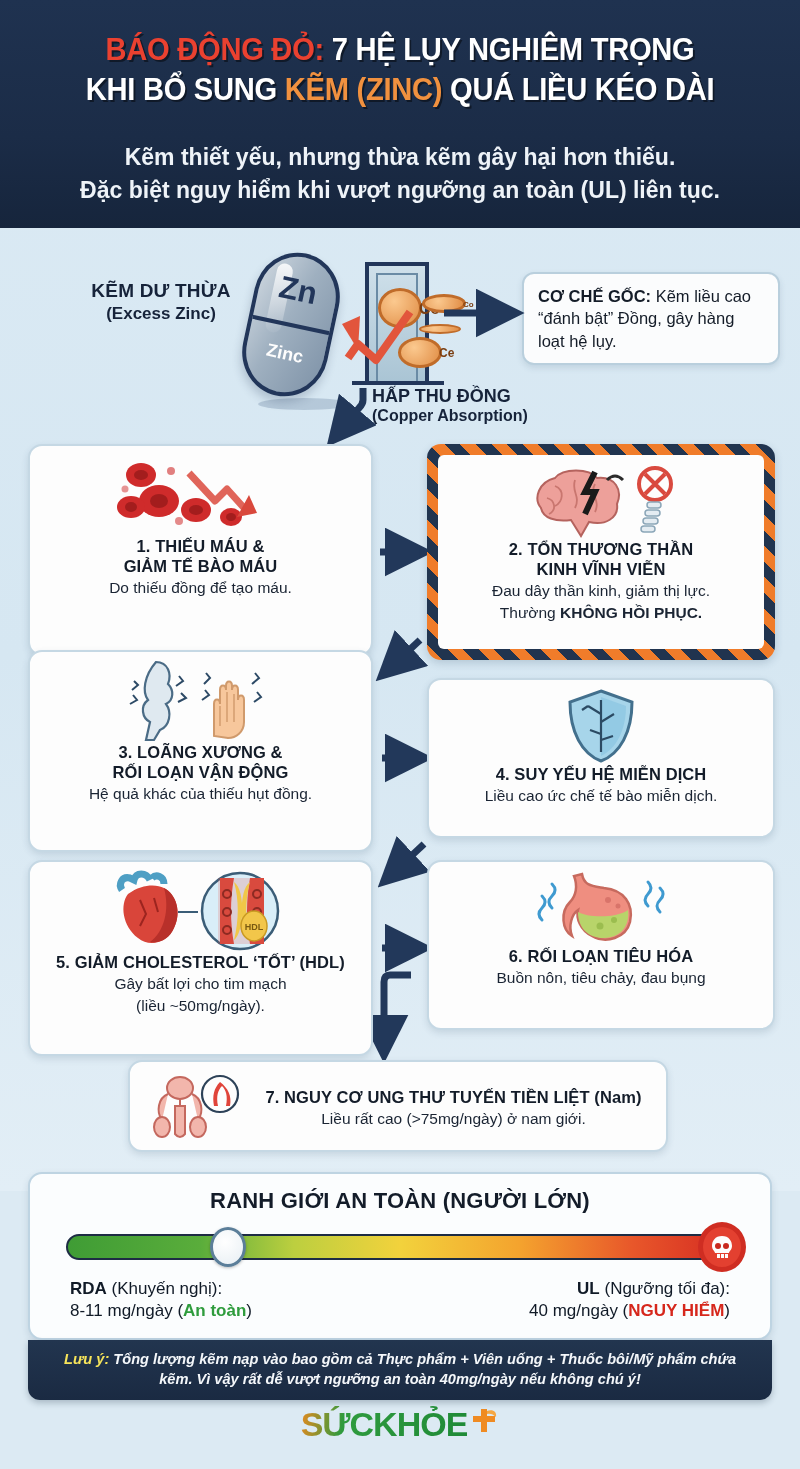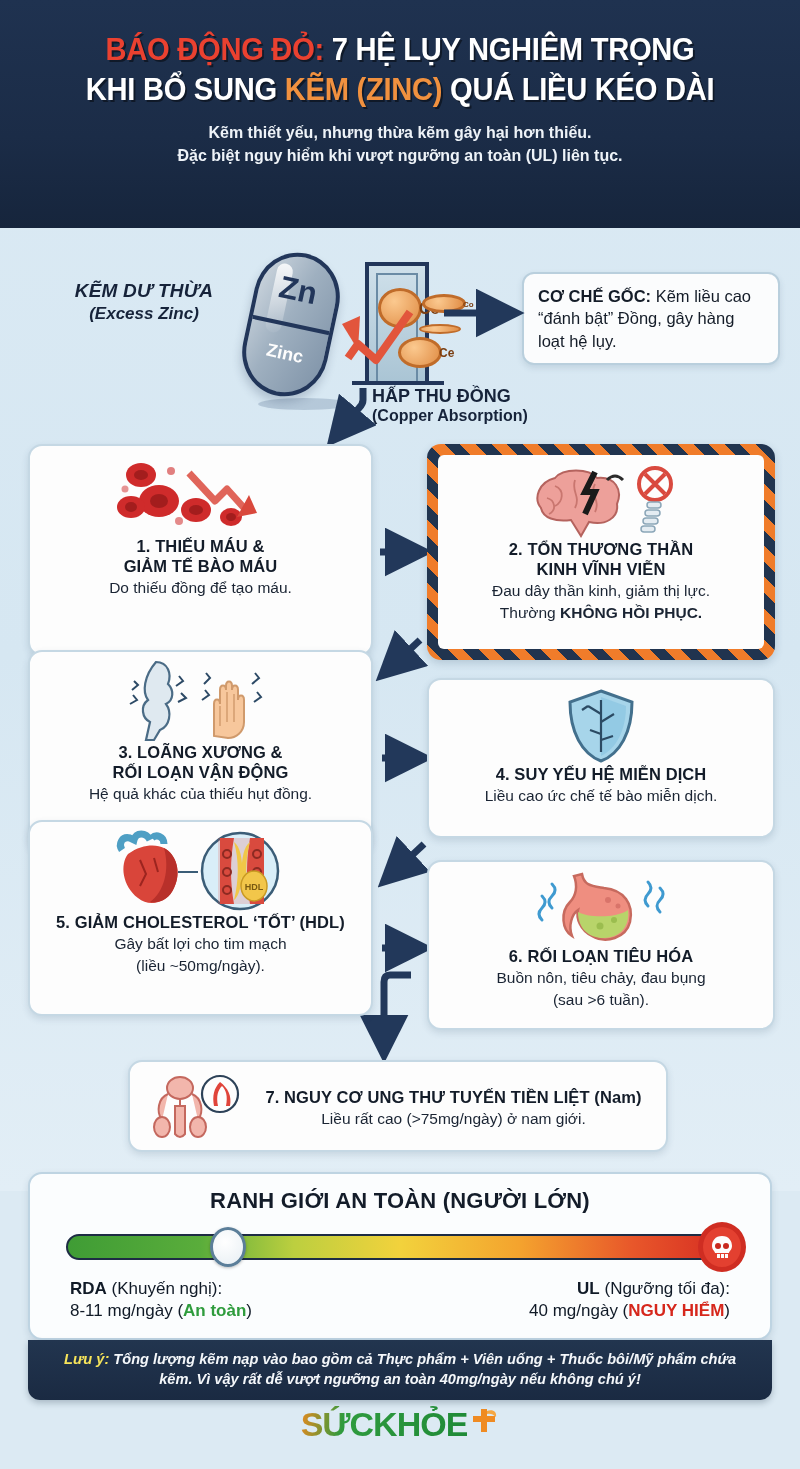--- a/index.html
+++ b/index.html
@@ -15,22 +15,22 @@
   
   .header {
     position: absolute; left:0; top:0; width:800px; height:228px;
     background: linear-gradient(180deg,#1f3250 0%, #1b2c47 60%, #16253c 100%);
     text-align:center; padding-top:30px;
   }
   .h-line { font-size: 31px; font-weight: 900; letter-spacing:-0.3px; line-height: 1.30; color:#ffffff;
             text-shadow: 2px 2px 0 rgba(0,0,0,.45); font-stretch: condensed; transform: scaleX(0.94); }
   .h-red { color:#ea4130; }
   .h-orange { color:#f1913f; }
-  .h-sub { margin-top: 10px; font-size: 16px; font-weight:600; color:#eef3f8; line-height:1.45; }
-  .lbl-excess { position:absolute; left:39px; top:280px; width:210px; text-align:center;font-style:italic; }
+  .h-sub { margin-top: 30px; font-size: 23px; font-weight:600; color:#eef3f8; line-height:1.45; }
+  .lbl-excess { position:absolute; left:56px; top:280px; width:210px; text-align:center; }
   .lbl-excess .t1 { font-size:19px; font-weight:900; color:#16233a; letter-spacing:.2px;}
   .lbl-excess .t2 { font-size:17px; font-weight:600; color:#16233a; margin-top:2px;}
 
   .capsule { position:absolute; left:248px; top:252px; width:86px; height:145px;
     border:4px solid #22365a; border-radius:46px/48px;
     background: linear-gradient(110deg,#cfd8e0 0%,#9fb0c0 45%,#7f93a8 100%);
     transform: rotate(12deg); box-shadow: 0 6px 10px rgba(30,50,80,.22); overflow:hidden; }
   .capsule .divider { position:absolute; left:-4px; right:-4px; top:49%; height:4px; background:#22365a; }
   .capsule .gloss { position:absolute; left:14px; top:10px; width:16px; height:70px; border-radius:12px;
     background:linear-gradient(180deg,rgba(255,255,255,.85),rgba(255,255,255,.05)); }
@@ -73,21 +73,21 @@
       repeating-linear-gradient(45deg,#f07c2a 0 11px,#21344f 11px 22px);
     border-radius:14px; box-shadow:0 3px 8px rgba(40,70,100,.2); }
   .card.hazard .inner { position:absolute; left:11px; top:11px; right:11px; bottom:11px;
     background:#fdfdfd; border-radius:6px; padding:6px 8px; display:flex; flex-direction:column; }
 
   
   #card1 { left:28px;  top:444px; width:345px; height:212px; }
   #card2 { left:427px; top:444px; width:348px; height:216px; }
   #card3 { left:28px;  top:650px; width:345px; height:202px; }
   #card4 { left:427px; top:678px; width:348px; height:160px; }
-  #card5 { left:28px;  top:820px; width:345px; height:196px; }
+  #card5 { left:28px;  top:860px; width:345px; height:196px; }
   #card6 { left:427px; top:860px; width:348px; height:170px; }
   #card7 { left:128px; top:1060px; width:540px; height:92px; padding:10px 14px; }
   #card7 .row { display:flex; align-items:center; gap:15px; }
   #card7 .txt { text-align:center; flex:1; }
 
   
   .arrows { position:absolute; left:0; top:0; width:800px; height:1469px; pointer-events:none; }
 
   
   .scalebox { position:absolute; left:28px; top:1172px; width:744px; height:168px;
@@ -375,21 +375,20 @@
           <path d="M16 26 q6 6 0 12 q-6 6 0 12"></path>
           <path d="M122 12 q6 6 0 12 q-6 6 0 12"></path>
           <path d="M134 18 q6 6 0 12 q-6 6 0 12"></path>
         </g>
       </svg>
     </div>
     <div class="ttl">
       <div>6. RỐI LOẠN TIÊU HÓA</div>
     </div>
     <div class="desc">Buồn nôn, tiêu chảy, đau bụng</div>
-    <div class="desc">(sau &gt;6 tuần).</div>
   </div>
 
   <div class="card" id="card7">
     <div class="row">
       <svg width="96" height="72" viewBox="0 0 96 72">
         <g fill="#f2b6ac" stroke="#c4685e" stroke-width="2">
           <ellipse cx="36" cy="16" rx="13" ry="11"></ellipse>
           <path d="M36 26 L36 56"></path>
           <path d="M24 22 C14 26 12 40 18 48"></path>
           <path d="M48 22 C58 26 60 40 54 48"></path>

